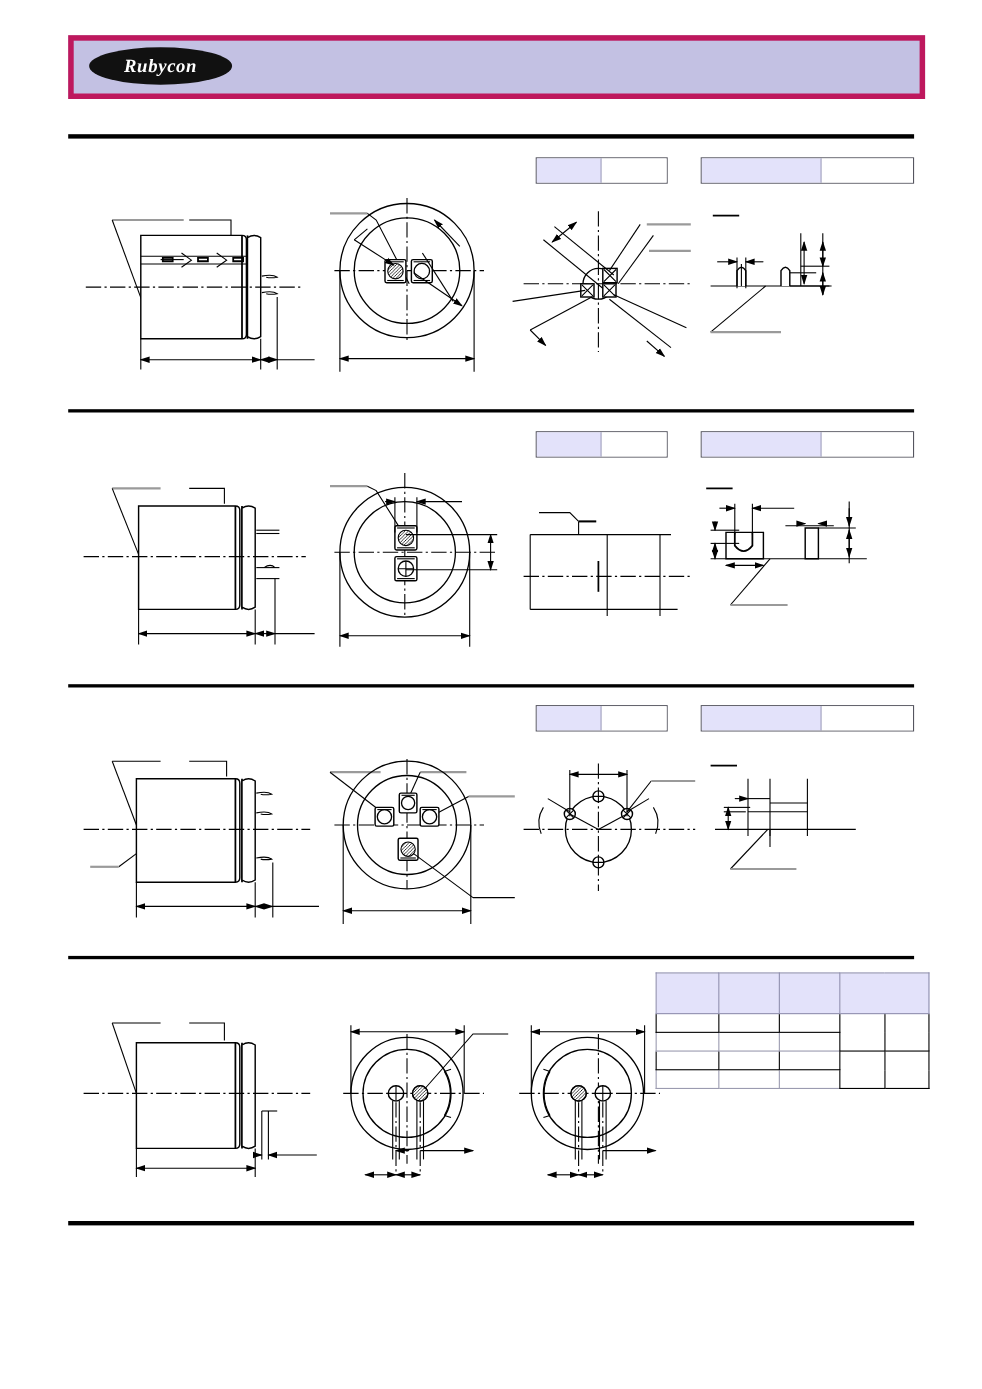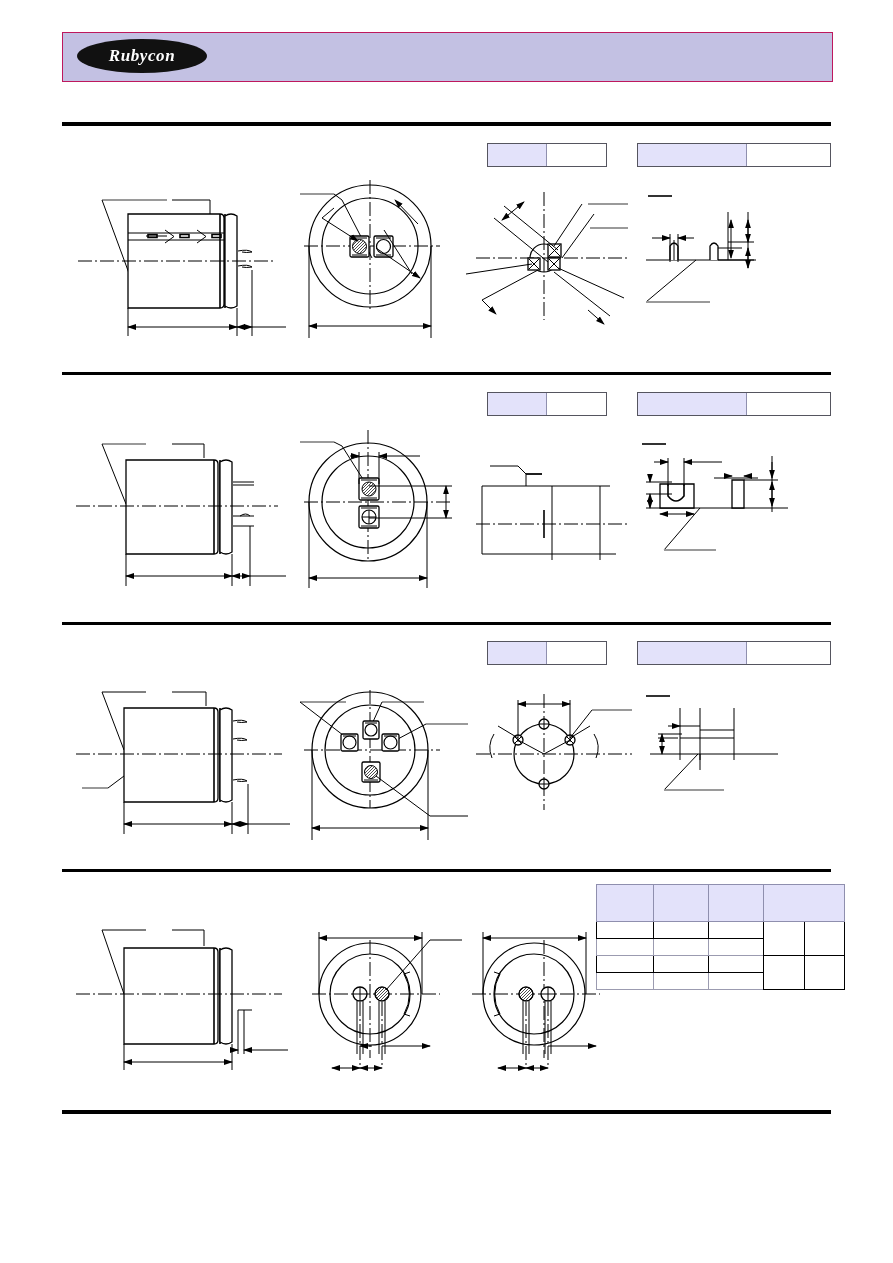--- a/index.html
+++ b/index.html
@@ -7,21 +7,21 @@
   body{
     width:893px;height:1263px;position:relative;overflow:hidden;
     font-family:"Liberation Sans","DejaVu Sans",sans-serif;
     color:#000;
   }
   .page{position:absolute;left:0;top:0;width:893px;height:1263px;}
 
   
   .banner{
     position:absolute;left:62px;top:32px;width:769px;height:48px;
-    background:#c3c1e3;border:1px solid #be185d;
+    background:#c3c1e3;border:5px solid #be185d;
   }
   .logo-ellipse{
     position:absolute;left:14px;top:6px;width:130px;height:34px;
     background:#111111;border-radius:50% / 50%;
     display:flex;align-items:center;justify-content:center;
   }
   .logo-text{
     color:#ffffff;font-family:"Liberation Serif","DejaVu Serif",serif;
     font-style:italic;font-weight:bold;font-size:17px;letter-spacing:.6px;
     white-space:nowrap;

